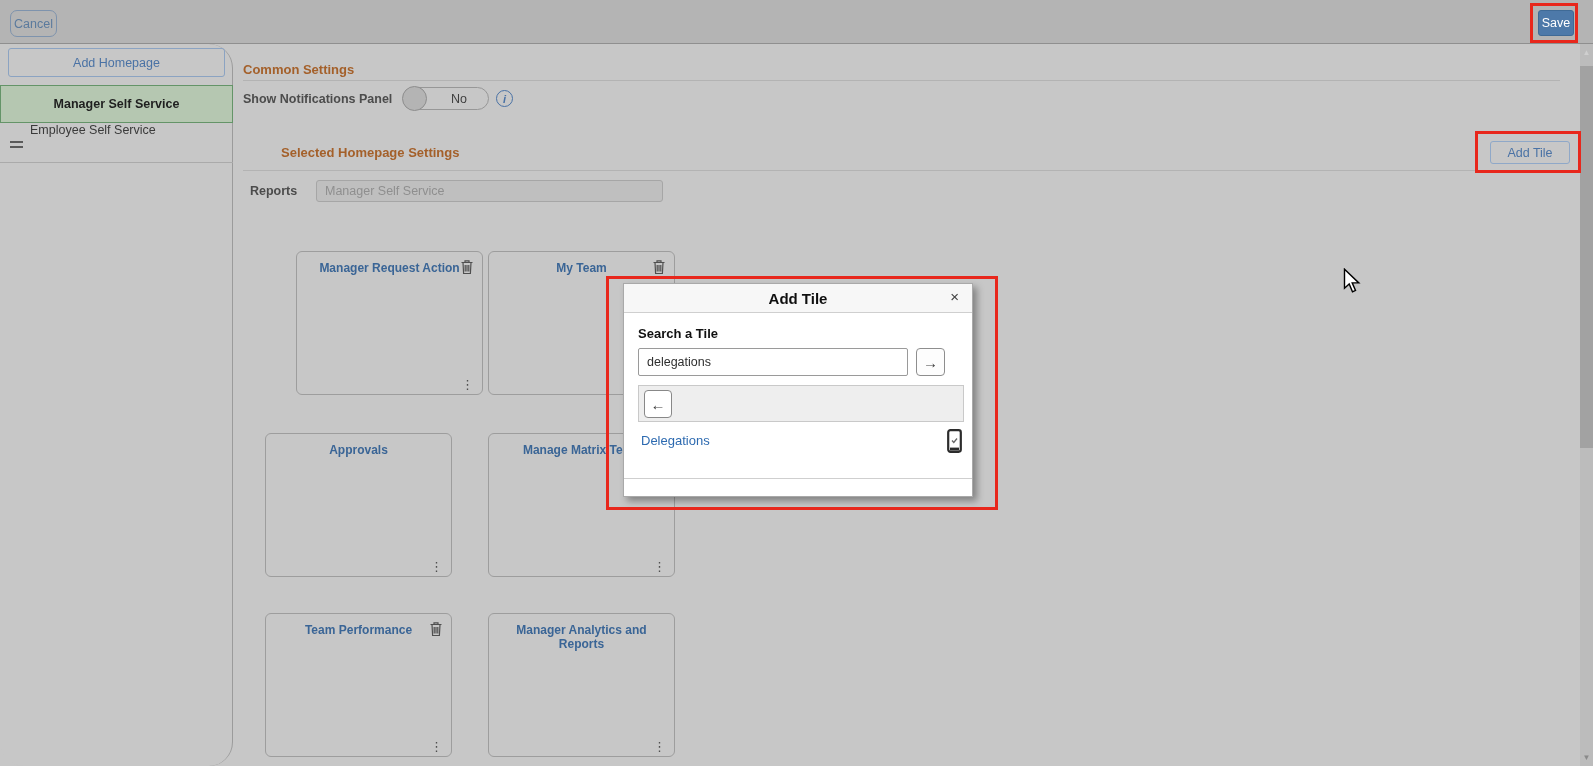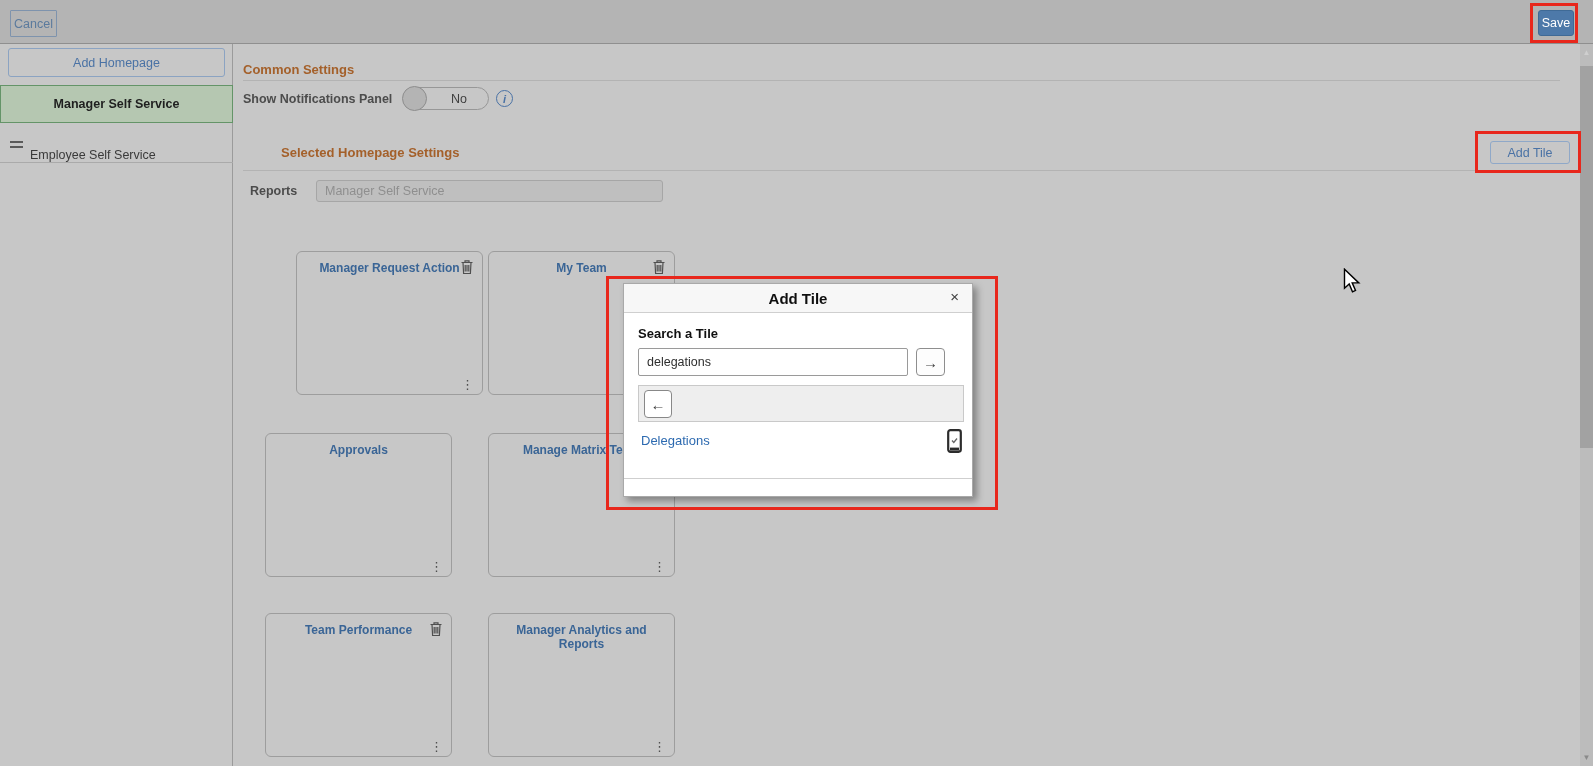--- a/index.html
+++ b/index.html
@@ -5,38 +5,38 @@
   * { margin:0; padding:0; box-sizing:border-box; }
   html,body { width:1593px; height:766px; overflow:hidden; }
   body { font-family:"Liberation Sans","DejaVu Sans",sans-serif; background:#c7c7c7; position:relative; }
 
   
   .topbar { position:absolute; left:0; top:0; width:1593px; height:44px;
             background:#b4b4b4; border-bottom:1px solid #8f8f8f; z-index:10; }
   .topbar-title { position:absolute; left:0; right:0; top:13px; text-align:center;
                   font-size:15.5px; font-weight:bold; color:#262626; }
   .btn-cancel { position:absolute; left:10px; top:10px; width:47px; height:27px;
-                background:transparent; border:1px solid #7e93ad; border-radius:1px;
+                background:transparent; border:1px solid #7e93ad; border-radius:7px;
                 color:#5b7a9d; font-size:12.5px; }
   .btn-save { position:absolute; left:1538px; top:10px; width:36px; height:26px;
               background:#4d79a9; border:1px solid #3f6globalc; border:1px solid #3f6a96; border-radius:3px;
               color:#ffffff; font-size:12.5px; }
 
   
   .sidebar { position:absolute; left:0; top:44px; width:233px; height:722px;
-             background:#c7c7c7; border-right:1px solid #9b9b9b; }
+             background:#c7c7c7; border-right:1px solid #9b9b9b;border-radius:24px; }
   .btn-add-homepage { position:absolute; left:8px; top:4px; width:217px; height:29px;
                       background:transparent; border:1px solid #8ba3c2; border-radius:3px;
                       color:#4a72a5; font-size:12.5px; }
   .side-item-selected { position:absolute; left:0; top:41px; width:233px; height:38px;
                         background:#b5c7b1; border:1px solid #649468;
                         display:flex; align-items:center; justify-content:center;
                         font-size:12.5px; font-weight:bold; color:#1f1f1f; }
   .side-item { position:absolute; left:0; top:79px; width:233px; height:40px;
-               border-bottom:1px solid #aaaaaa; display:flex; align-items:flex-end;
+               border-bottom:1px solid #aaaaaa; display:flex; align-items:flex-start;
                font-size:12.5px; color:#3a3a3a; padding-left:30px; }
   .drag-handle { position:absolute; left:10px; top:18px; width:13px; }
   .drag-handle i { display:block; height:2px; background:#5a5a5a; margin-bottom:3px; }
 
   
   .heading-orange { position:absolute; font-size:13px; font-weight:bold; color:#a4602a; }
   .rule { position:absolute; height:1px; background:#b3b3b3; }
   .bold-label { position:absolute; font-size:12.5px; font-weight:bold; color:#4c4c4c; }
 
   .toggle { position:absolute; left:403px; top:87px; width:86px; height:23px;

